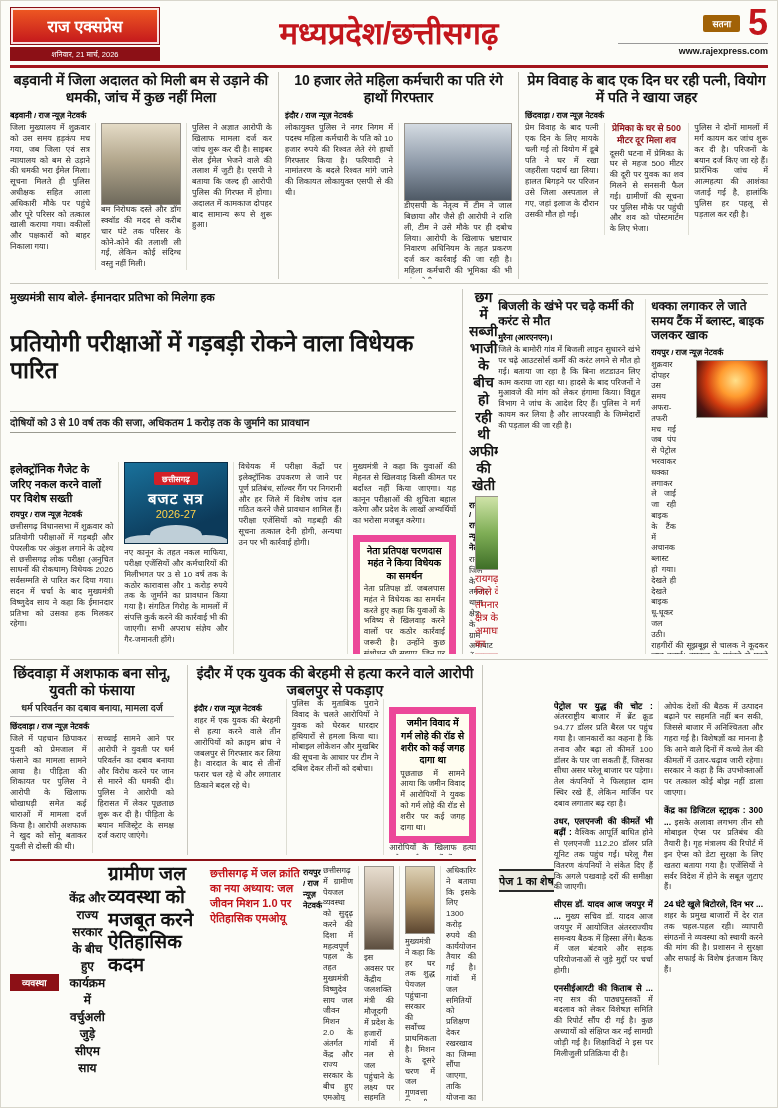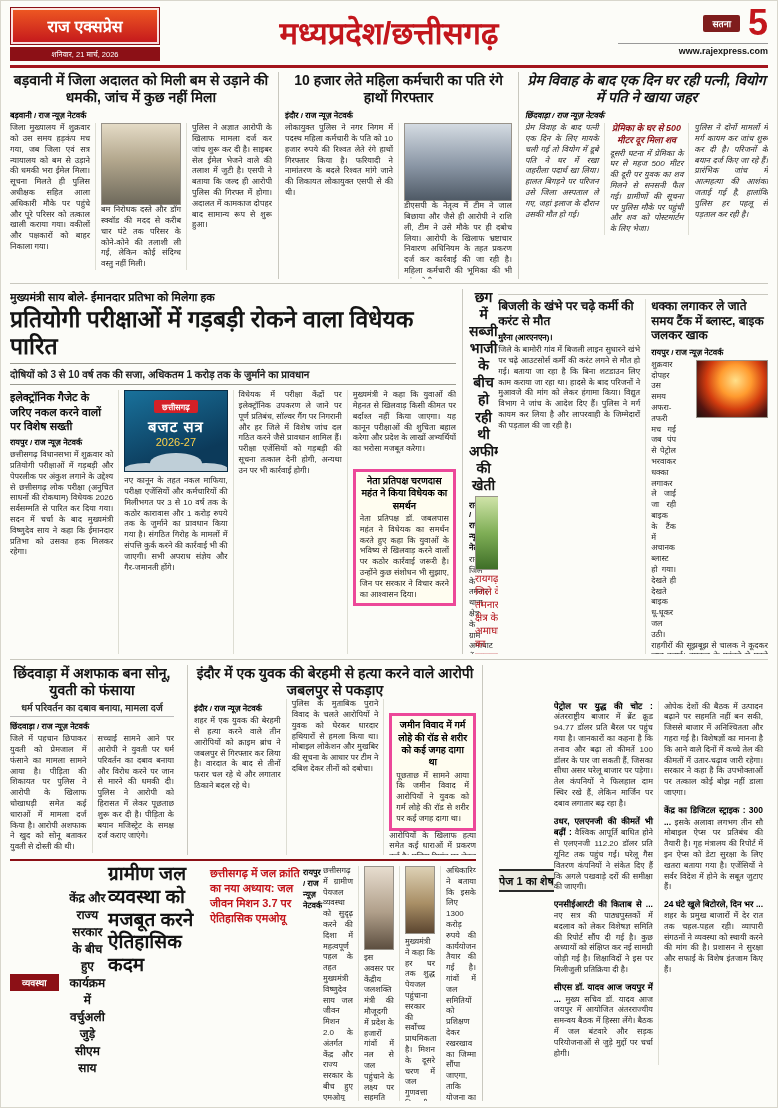--- a/index.html
+++ b/index.html
@@ -11,57 +11,57 @@
   
   .masthead { display:flex; align-items:flex-start; gap:10px; border-bottom:3px solid #a3161d; padding-bottom:4px; }
   .mast-left { width:150px; }
   .logo-box { background:linear-gradient(180deg,#ef5a22,#c3161c); color:#fff; font-weight:bold; font-size:16px;
               text-align:center; padding:7px 6px; border:1px solid #8c1016; box-shadow:inset 0 0 0 2px rgba(255,255,255,.85); }
   .date-bar { background:#8c1016; color:#fff; font-size:7.5px; padding:2px 4px; text-align:center; margin-top:2px; }
   .mast-center { flex:1; align-self:center; text-align:center; }
   .edition-title { color:#c3161c; font-weight:bold; font-size:31px; line-height:1.1; }
   .mast-right { width:150px; text-align:right; }
   .city-row { display:flex; justify-content:flex-end; align-items:center; gap:8px; }
-  .city-tag { background:#7f1d1d; color:#fff; font-size:9px; font-weight:bold; padding:2px 9px; border-radius:2px; }
+  .city-tag { background:#a16207; color:#fff; font-size:9px; font-weight:bold; padding:2px 9px; border-radius:2px; }
   .page-num { color:#c3161c; font-size:36px; font-weight:bold; line-height:.9; }
   .website { font-size:9px; font-weight:bold; color:#111; margin-top:4px; border-top:1px solid #999; padding-top:2px; }
 
   
   .hl  { font-weight:bold; color:#141414; }
   .hl-md { font-size:14px; line-height:1.22; text-align:center; }
   .hl-sm { font-size:12px; line-height:1.22; }
   .hl-xl { font-size:23px; line-height:1.18; }
   .hl-lg { font-size:19px; line-height:1.2; }
   .bt  { font-size:8px; line-height:1.35; text-align:justify; color:#1f1f1f; }
   .by  { font-size:8px; font-weight:bold; color:#000; margin:3px 0; }
   .cols { display:flex; align-items:stretch; min-height:0; }
   .col  { flex:1; padding:0 5px; overflow:hidden; min-width:0; }
   .col:first-child { padding-left:0; }
   .col:last-child { padding-right:0; }
   .col + .col { border-left:1px solid #ddddd3; }
   .ph { width:100%; border:1px solid #98938a; }
   .cap { font-size:10px; font-weight:normal; color:#b3121a; margin-top:2px; line-height:1.3; }
-  .box { border:3px solid #ec4899; background:#fffdf0; padding:3px 4px; margin-top:14px; }
+  .box { border:7px solid #ec4899; background:#fffdf0; padding:3px 4px; margin-top:8px; }
   .boxhl { font-size:9.5px; font-weight:bold; line-height:1.3; text-align:center; margin-bottom:2px; }
   article { overflow:hidden; }
 
   
   .row1 { display:flex; height:216px; border-bottom:1px solid #c9c8bf; padding:4px 0; }
   .story { padding:0 6px; overflow:hidden; }
   .story + .story { border-left:1px solid #c9c8bf; }
   .s-badwani { width:268px; padding-left:0; }
   .s-bribe { width:240px; }
-  .s-poison { flex:1; padding-right:0;font-style:italic; }
+  .s-poison { flex:1; padding-right:0; }
   .ph-court { height:82px; background:linear-gradient(180deg,#e4dbc6 0%,#b3a78d 45%,#6f6a5c 100%); }
   .ph-arrest { height:78px; background:linear-gradient(180deg,#d4dbe2 0%,#8a96a5 55%,#4f5a66 100%); }
   .mini-sub { font-size:9px; font-weight:bold; color:#8c1016; line-height:1.3; margin-bottom:2px; text-align:center; }
 
   
   .row2 { display:flex; height:376px; border-bottom:1px solid #c9c8bf; padding:5px 0; }
-  .main-story { width:452px; padding-right:6px; display:flex; flex-direction:column; overflow:hidden; }
+  .main-story { width:452px; padding-right:6px; display:flex; flex-direction:column; overflow:hidden;gap:24px; }
   .kicker { font-size:11px; font-weight:bold; color:#111; margin-bottom:2px; }
   .deck { border-top:1px solid #9a9a90; border-bottom:1px solid #9a9a90; font-size:10px; font-weight:bold;
           color:#222; padding:3px 0; margin:3px 0 5px; }
   .subhl { font-size:11px; font-weight:bold; line-height:1.3; color:#111; }
   .main-cols { flex:1; }
   .budget { position:relative; height:82px; background:linear-gradient(160deg,#19719b 0%,#0c3a5a 75%);
             color:#fff; text-align:center; padding-top:5px; margin-bottom:4px; overflow:hidden; border:1px solid #0a2e47; }
   .budget-tag { display:inline-block; background:#d42027; font-size:8px; font-weight:bold; padding:1px 8px; border-radius:2px; }
   .budget-l1 { font-size:15px; font-weight:bold; margin-top:2px; letter-spacing:1px; }
   .budget-l2 { font-size:11px; font-weight:normal; color:#ffd24a; }
@@ -272,21 +272,21 @@
           </div>
         </article>
       </div>
 
       <section class="jal">
         <div class="jal-top">
           <span class="vy-tab">व्यवस्था</span>
           <span class="jal-kicker">केंद्र और राज्य सरकार के बीच हुए कार्यक्रम में वर्चुअली जुड़े सीएम साय</span>
         </div>
         <h1 class="hl hl-lg">ग्रामीण जल व्यवस्था को मजबूत करने ऐतिहासिक कदम</h1>
-        <div class="jal-deck">छत्तीसगढ़ में जल क्रांति का नया अध्याय: जल जीवन मिशन 3.7 पर ऐतिहासिक एमओयू</div>
+        <div class="jal-deck">छत्तीसगढ़ में जल क्रांति का नया अध्याय: जल जीवन मिशन 1.0 पर ऐतिहासिक एमओयू</div>
         <div class="by">रायपुर / राज न्यूज़ नेटवर्क</div>
         <div class="cols jal-cols">
           <p class="bt col">छत्तीसगढ़ में ग्रामीण पेयजल व्यवस्था को सुदृढ़ करने की दिशा में महत्वपूर्ण पहल के तहत मुख्यमंत्री विष्णुदेव साय जल जीवन मिशन 2.0 के अंतर्गत केंद्र और राज्य सरकार के बीच हुए एमओयू कार्यक्रम में वर्चुअली शामिल हुए। उन्होंने इसे जल क्रांति का नया अध्याय बताया।</p>
           <div class="col">
             <div class="ph ph-event"></div>
             <p class="bt">इस अवसर पर केंद्रीय जलशक्ति मंत्री की मौजूदगी में प्रदेश के हजारों गांवों में नल से जल पहुंचाने के लक्ष्य पर सहमति बनी।</p>
           </div>
           <div class="col">
             <div class="ph ph-meeting"></div>
             <p class="bt">मुख्यमंत्री ने कहा कि हर घर तक शुद्ध पेयजल पहुंचाना सरकार की सर्वोच्च प्राथमिकता है। मिशन के दूसरे चरण में जल गुणवत्ता निगरानी और स्रोत स्थायित्व पर विशेष जोर रहेगा।</p>
@@ -295,22 +295,22 @@
         </div>
       </section>
     </div>
 
     <aside class="page1-rest">
       <div class="p1r-header">पेज 1 का शेष</div>
       <div class="p1r-cols">
         <div class="p1r-col">
           <p class="bt p1r-item"><b class="runin">पेट्रोल पर युद्ध की चोट :</b> <span>अंतरराष्ट्रीय बाजार में ब्रेंट क्रूड 94.77 डॉलर प्रति बैरल पर पहुंच गया है। जानकारों का कहना है कि तनाव और बढ़ा तो कीमतें 100 डॉलर के पार जा सकती हैं, जिसका सीधा असर घरेलू बाजार पर पड़ेगा। तेल कंपनियों ने फिलहाल दाम स्थिर रखे हैं, लेकिन मार्जिन पर दबाव लगातार बढ़ रहा है।</span></p>
           <p class="bt p1r-item"><b class="runin">उधर, एलएनजी की कीमतें भी बढ़ीं :</b> <span>वैश्विक आपूर्ति बाधित होने से एलएनजी 112.20 डॉलर प्रति यूनिट तक पहुंच गई। घरेलू गैस वितरण कंपनियों ने संकेत दिए हैं कि अगले पखवाड़े दरों की समीक्षा की जाएगी।</span></p>
+          <p class="bt p1r-item"><b class="runin">सीएस डॉ. यादव आज जयपुर में ...</b> <span>मुख्य सचिव डॉ. यादव आज जयपुर में आयोजित अंतरराज्यीय समन्वय बैठक में हिस्सा लेंगे। बैठक में जल बंटवारे और सड़क परियोजनाओं से जुड़े मुद्दों पर चर्चा होगी।</span></p>
           <p class="bt p1r-item"><b class="runin">एनसीईआरटी की किताब से ...</b> <span>नए सत्र की पाठ्यपुस्तकों में बदलाव को लेकर विशेषज्ञ समिति की रिपोर्ट सौंप दी गई है। कुछ अध्यायों को संक्षिप्त कर नई सामग्री जोड़ी गई है। शिक्षाविदों ने इस पर मिलीजुली प्रतिक्रिया दी है।</span></p>
-          <p class="bt p1r-item"><b class="runin">सीएस डॉ. यादव आज जयपुर में ...</b> <span>मुख्य सचिव डॉ. यादव आज जयपुर में आयोजित अंतरराज्यीय समन्वय बैठक में हिस्सा लेंगे। बैठक में जल बंटवारे और सड़क परियोजनाओं से जुड़े मुद्दों पर चर्चा होगी।</span></p>
         </div>
         <div class="p1r-col">
           <p class="bt p1r-item"><b class="runin"></b> <span>ओपेक देशों की बैठक में उत्पादन बढ़ाने पर सहमति नहीं बन सकी, जिससे बाजार में अनिश्चितता और गहरा गई है। विशेषज्ञों का मानना है कि आने वाले दिनों में कच्चे तेल की कीमतों में उतार-चढ़ाव जारी रहेगा। सरकार ने कहा है कि उपभोक्ताओं पर तत्काल कोई बोझ नहीं डाला जाएगा।</span></p>
           <p class="bt p1r-item"><b class="runin">केंद्र का डिजिटल स्ट्राइक : 300 ...</b> <span>इसके अलावा लगभग तीन सौ मोबाइल ऐप्स पर प्रतिबंध की तैयारी है। गृह मंत्रालय की रिपोर्ट में इन ऐप्स को डेटा सुरक्षा के लिए खतरा बताया गया है। एजेंसियों ने सर्वर विदेश में होने के सबूत जुटाए हैं।</span></p>
           <p class="bt p1r-item"><b class="runin">24 घंटे खुले बिटोरले, दिन भर ...</b> <span>शहर के प्रमुख बाजारों में देर रात तक चहल-पहल रही। व्यापारी संगठनों ने व्यवस्था को स्थायी करने की मांग की है। प्रशासन ने सुरक्षा और सफाई के विशेष इंतजाम किए हैं।</span></p>
         </div>
       </div>
     </aside>
   </div>
 

